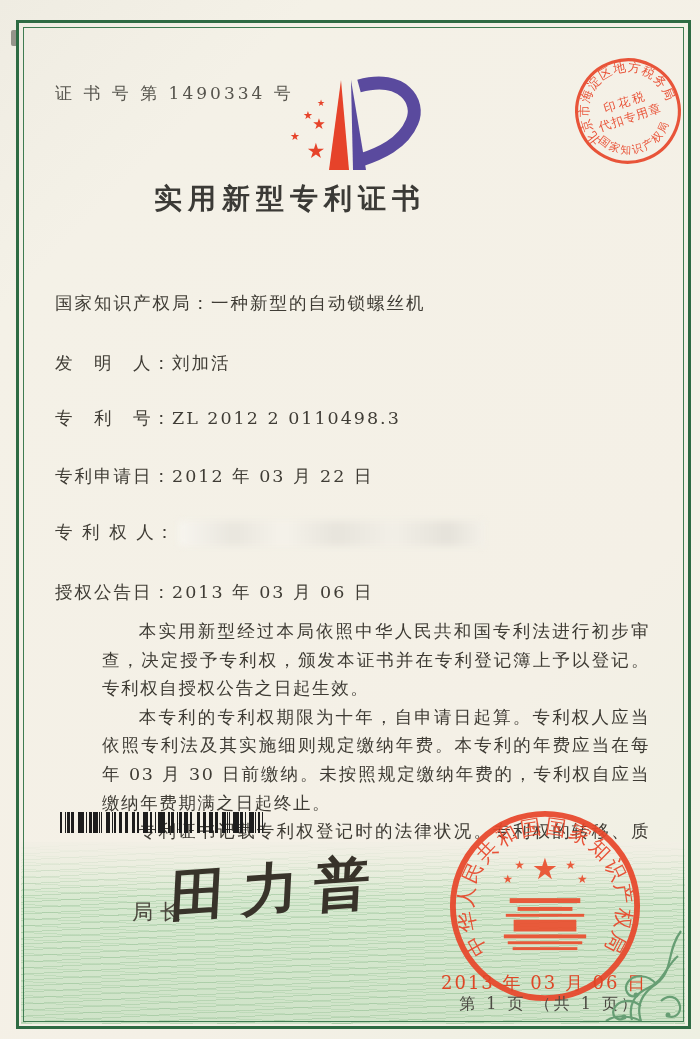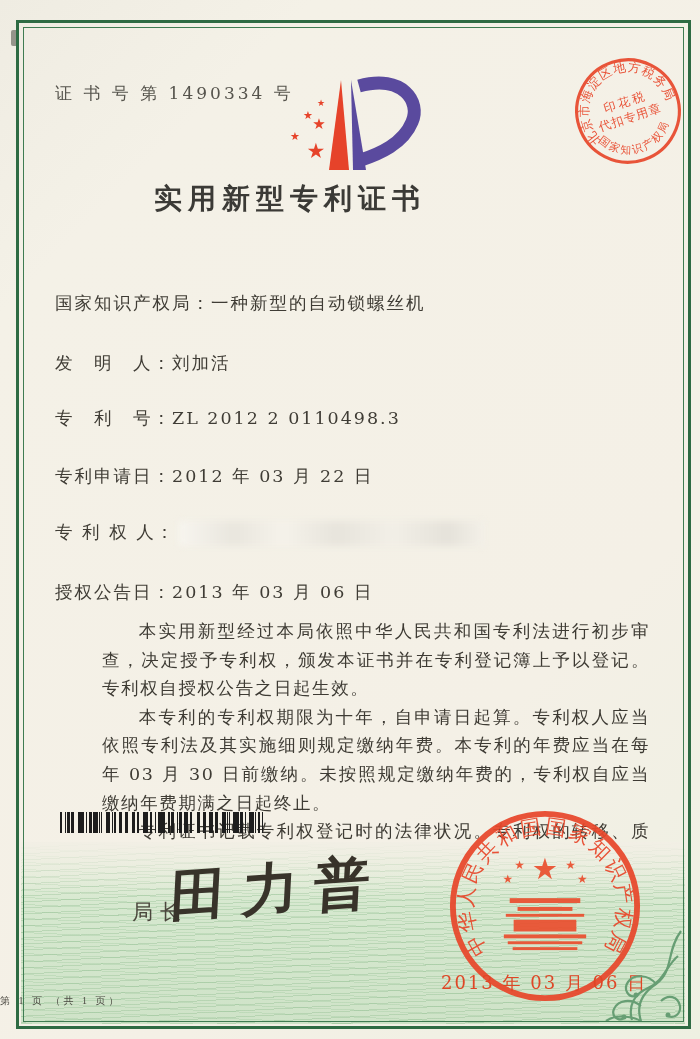--- a/index.html
+++ b/index.html
@@ -90,22 +90,22 @@
     transform:rotate(-4deg) skewX(-7deg);white-space:nowrap;
   }
   
   .main-seal{position:absolute;left:447px;top:808px;width:196px;height:196px;opacity:.93;}
   .seal-date{
     position:absolute;left:441px;top:971px;
     font-size:18px;letter-spacing:2px;color:#df4626;white-space:nowrap;
   }
   
   .page-footer{
-    position:absolute;left:0;right:60px;top:994px;text-align:left;
-    font-size:10px;letter-spacing:3px;color:#4c4a43;font-family:Liberation Serif, serif;
+    position:absolute;left:0;right:60px;top:994px;text-align:right;
+    font-size:16px;letter-spacing:3px;color:#4c4a43;
   }
   
   .flourish{position:absolute;right:14px;bottom:13px;width:100px;height:100px;}
 </style>
 </head>
 <body>
 
 <div class="paper">
 
   <div class="artifact-smudge"></div>

